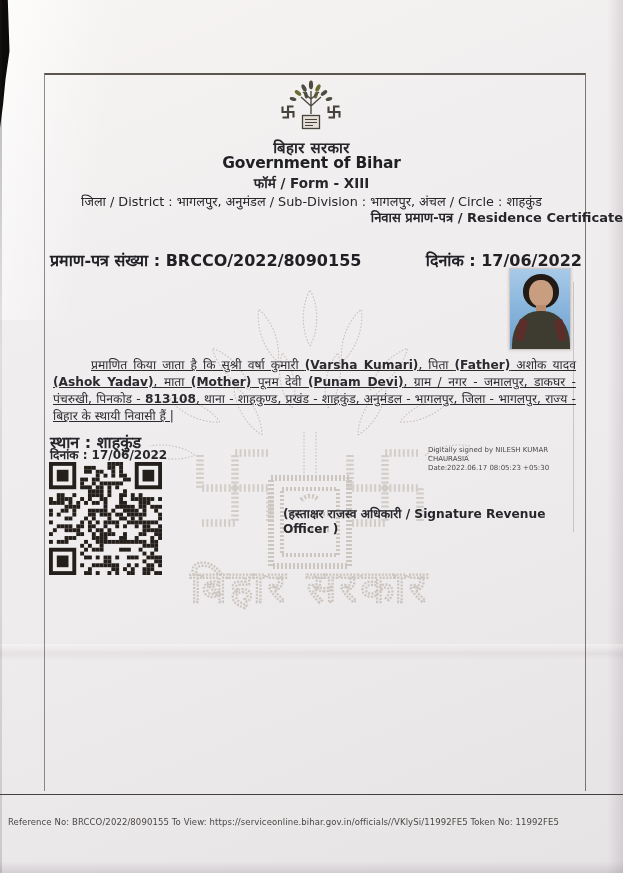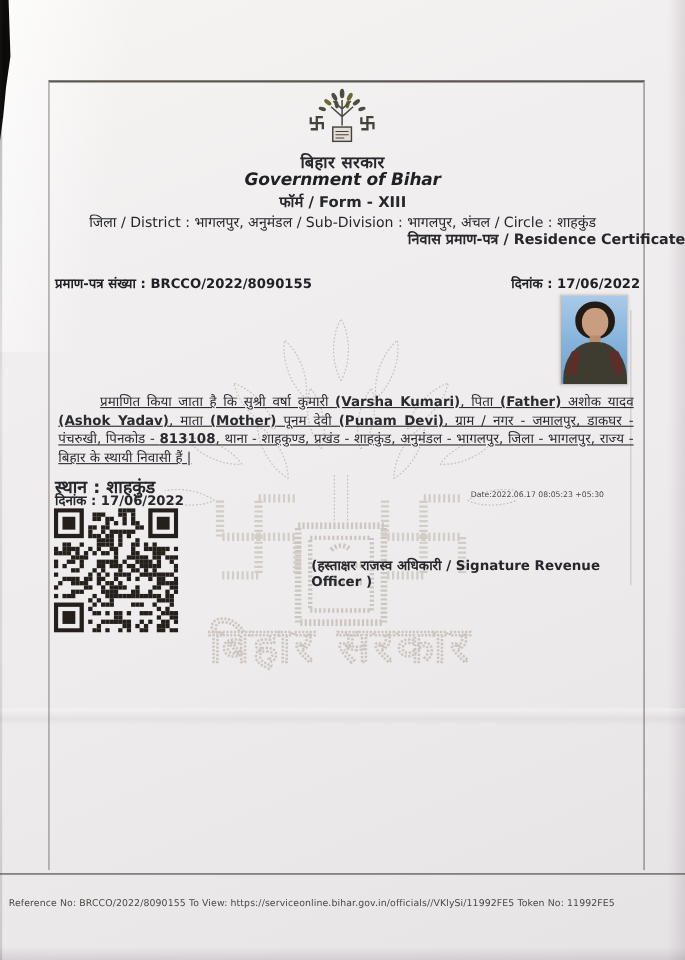--- a/index.html
+++ b/index.html
@@ -19,26 +19,26 @@
   .edge-strip{left:0;top:0;width:10px;height:128px;background:#0d0b0a;
     clip-path:polygon(0 0,78% 0,95% 40%,55% 62%,30% 82%,0 100%);}
   .edge-line{left:0;top:0;bottom:0;width:2px;background:linear-gradient(to bottom,rgba(30,25,25,.35),rgba(30,25,25,.08) 40%,rgba(30,25,25,.15));}
 
   .cert-box{left:44px;top:73px;width:542px;height:718px;
     border-top:2px solid #5c5650;border-left:1px solid rgba(110,104,98,.75);border-right:1px solid rgba(96,90,84,.8);}
 
   .emblem{left:277px;top:79px;width:68px;height:54px;}
   .t-center{left:0;width:623px;text-align:center;}
   .govt-hi{top:137px;font-size:15px;font-weight:600;letter-spacing:.4px;}
-  .govt-en{top:154px;font-size:15.5px;font-weight:700;color:#1f1f24;letter-spacing:-.2px;font-style:italic;}
+  .govt-en{top:154px;font-size:15.5px;font-weight:700;color:#1f1f24;letter-spacing:-.2px;}
   .form-line{top:174px;font-size:13.5px;font-weight:700;}
   .district-line{top:192px;font-size:12.8px;font-weight:400;}
   .cert-title{top:208px;font-size:13px;font-weight:700;text-align:right;}
 
-  .meta-row{left:50px;top:249px;width:532px;display:flex;justify-content:space-between;font-size:12px;font-weight:700;color:#202025;}
+  .meta-row{left:50px;top:249px;width:532px;display:flex;justify-content:space-between;font-size:16px;font-weight:700;color:#202025;}
   .meta-row span{position:static;}
 
   .photo{left:509px;top:268px;width:62px;height:82px;border:1px solid #cfc9c6;
     background:linear-gradient(180deg,#a9cae9 0%,#84b2da 55%,#719fc9 100%);overflow:hidden;box-shadow:0 0 3px rgba(80,70,70,.25);}
   .photo .hair{left:13px;top:5px;width:36px;height:34px;background:#221b15;border-radius:50% 50% 46% 46%;}
   .photo .face{left:19px;top:11px;width:24px;height:27px;background:#c99e80;border-radius:46% 46% 50% 50%;}
   .photo .neck{left:26px;top:36px;width:10px;height:9px;background:#b98c6e;}
   .photo .torso{left:2px;top:42px;width:58px;height:42px;background:#3e3c31;border-radius:45% 45% 0 0/80% 80% 0 0;}
   .photo .patch-l{left:7px;top:50px;width:9px;height:22px;background:#5b2e2a;transform:rotate(14deg);border-radius:3px;}
   .photo .patch-r{left:46px;top:50px;width:9px;height:22px;background:#5b2e2a;transform:rotate(-14deg);border-radius:3px;}
@@ -471,20 +471,21 @@
         <rect x="78.0" y="109.2" width="3.9" height="3.9"></rect>
         <rect x="81.9" y="109.2" width="3.9" height="3.9"></rect>
         <rect x="93.6" y="109.2" width="3.9" height="3.9"></rect>
         <rect x="97.5" y="109.2" width="3.9" height="3.9"></rect>
         <rect x="105.3" y="109.2" width="3.9" height="3.9"></rect>
         <rect x="109.2" y="109.2" width="3.9" height="3.9"></rect>
       </svg>
     </div>
 
   <div class="digsig">
+    <div>Digitally signed by NILESH KUMAR CHAURASIA</div>
     <div>Date:2022.06.17 08:05:23 +05:30</div>
   </div>
 
   <div class="officer">(हस्ताक्षर राजस्व अधिकारी / Signature Revenue Officer )</div>
 
 
   <div class="sep-line"></div>
   <div class="footer">Reference No: BRCCO/2022/8090155 To View: https://serviceonline.bihar.gov.in/officials//VKlySi/11992FE5 Token No: 11992FE5</div>
 
 </div>

